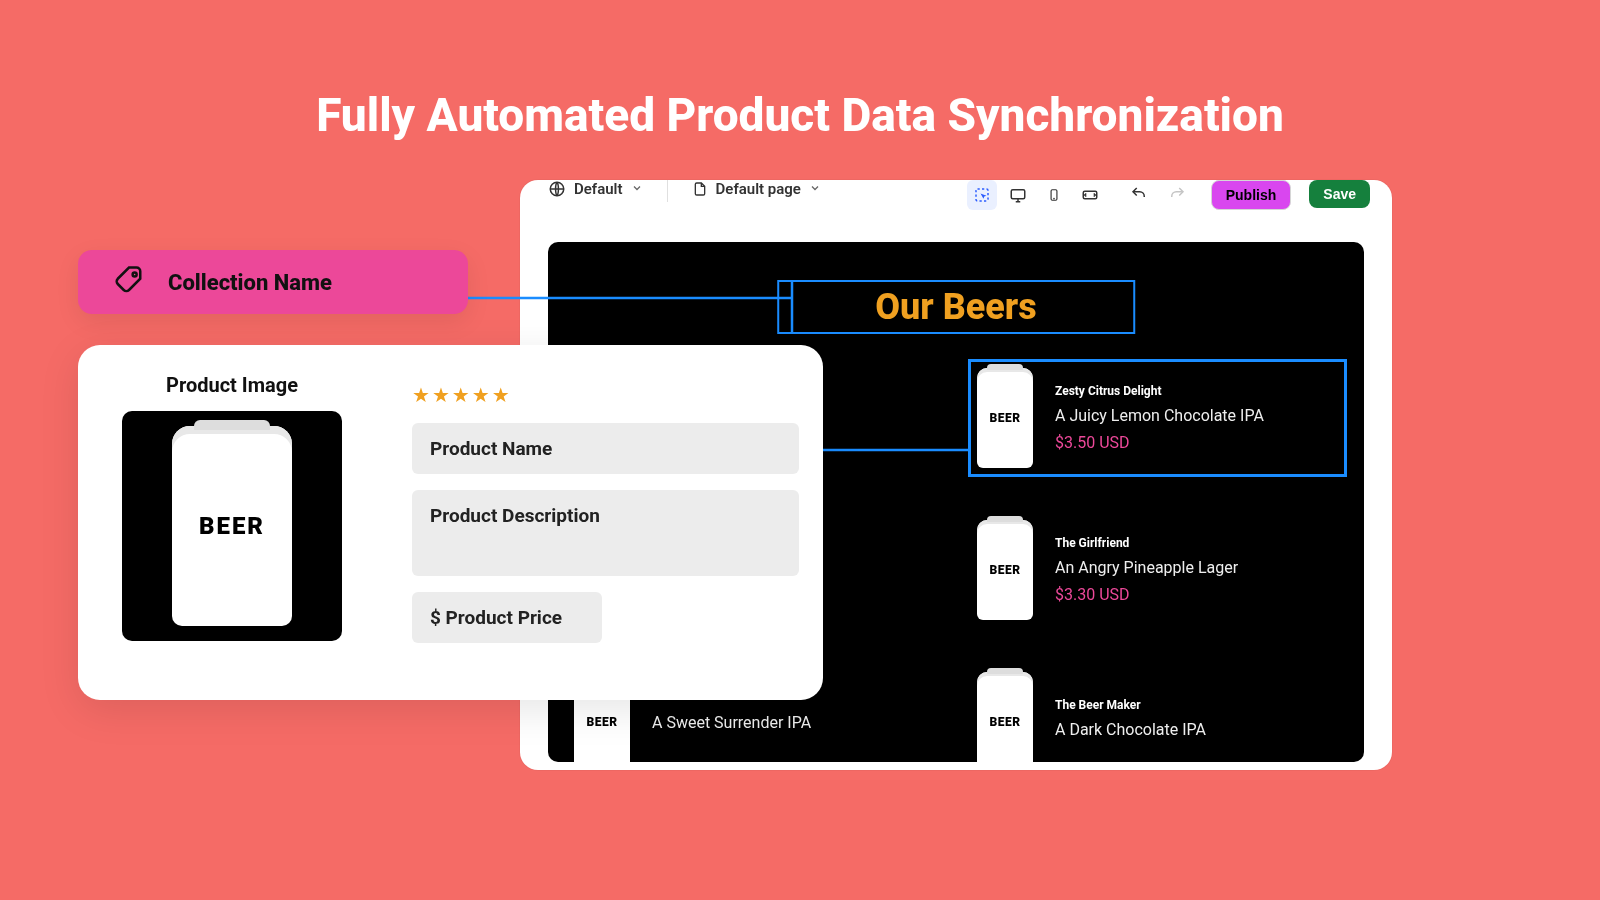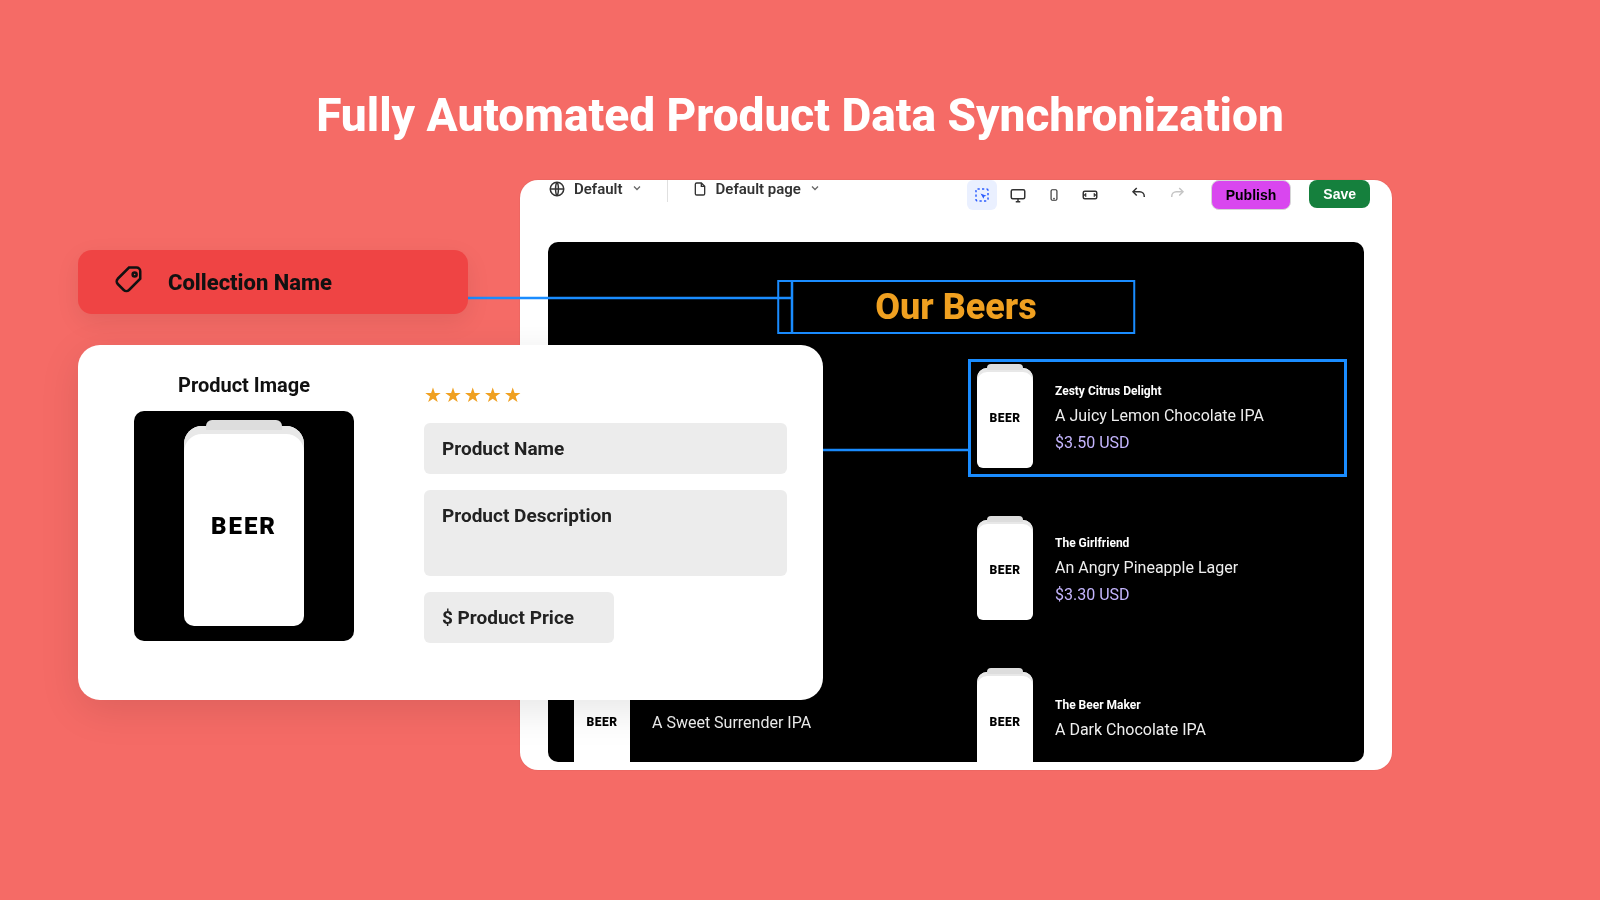--- a/index.html
+++ b/index.html
@@ -144,30 +144,30 @@
   }
   .can::before{
     content:"";
     position:absolute; top:-4px; left:10px; right:10px; height:6px;
     background:#ddd; border-radius:4px 4px 0 0;
   }
   .can-label { font-weight:900; font-size:12px; letter-spacing:0.5px; color:#000; }
   .prod-text { display:flex; flex-direction:column; gap:8px; }
   .prod-name { font-weight:700; font-size:12px; }
   .prod-desc { font-size:16px; color:#eee; }
-  .prod-price { font-size:16px; color:#c4b5fd; }
+  .prod-price { font-size:16px; color:#ec4899; }
 
   
   .collection-pill {
     position: absolute;
     top: 250px;
     left: 78px;
     width: 390px;
     height: 64px;
-    background: #ef4444;
+    background: #ec4899;
     border-radius: 14px;
     display: flex;
     align-items: center;
     gap: 24px;
     padding: 0 18px 0 36px;
     box-shadow: 0 8px 24px rgba(0,0,0,0.08);
     z-index: 5;
   }
   .collection-pill .pill-label {
     font-size: 22px;
@@ -177,21 +177,21 @@
   
   .prod-card {
     position: absolute;
     top: 345px;
     left: 78px;
     width: 745px;
     height: 355px;
     background: #fff;
     border-radius: 22px;
     box-shadow: 0 10px 40px rgba(0,0,0,0.10);
-    padding: 28px 36px;
+    padding: 28px 24px;
     display: flex;
     gap: 50px;
     z-index: 6;
   }
   .prod-card-left { width: 260px; display:flex; flex-direction:column; align-items:center; gap:14px; }
   .pimg-title { font-size:20px; font-weight:700; }
   .pimg {
     width: 220px; height: 230px;
     background:#000; border-radius:10px;
     display:flex; align-items:center; justify-content:center;

